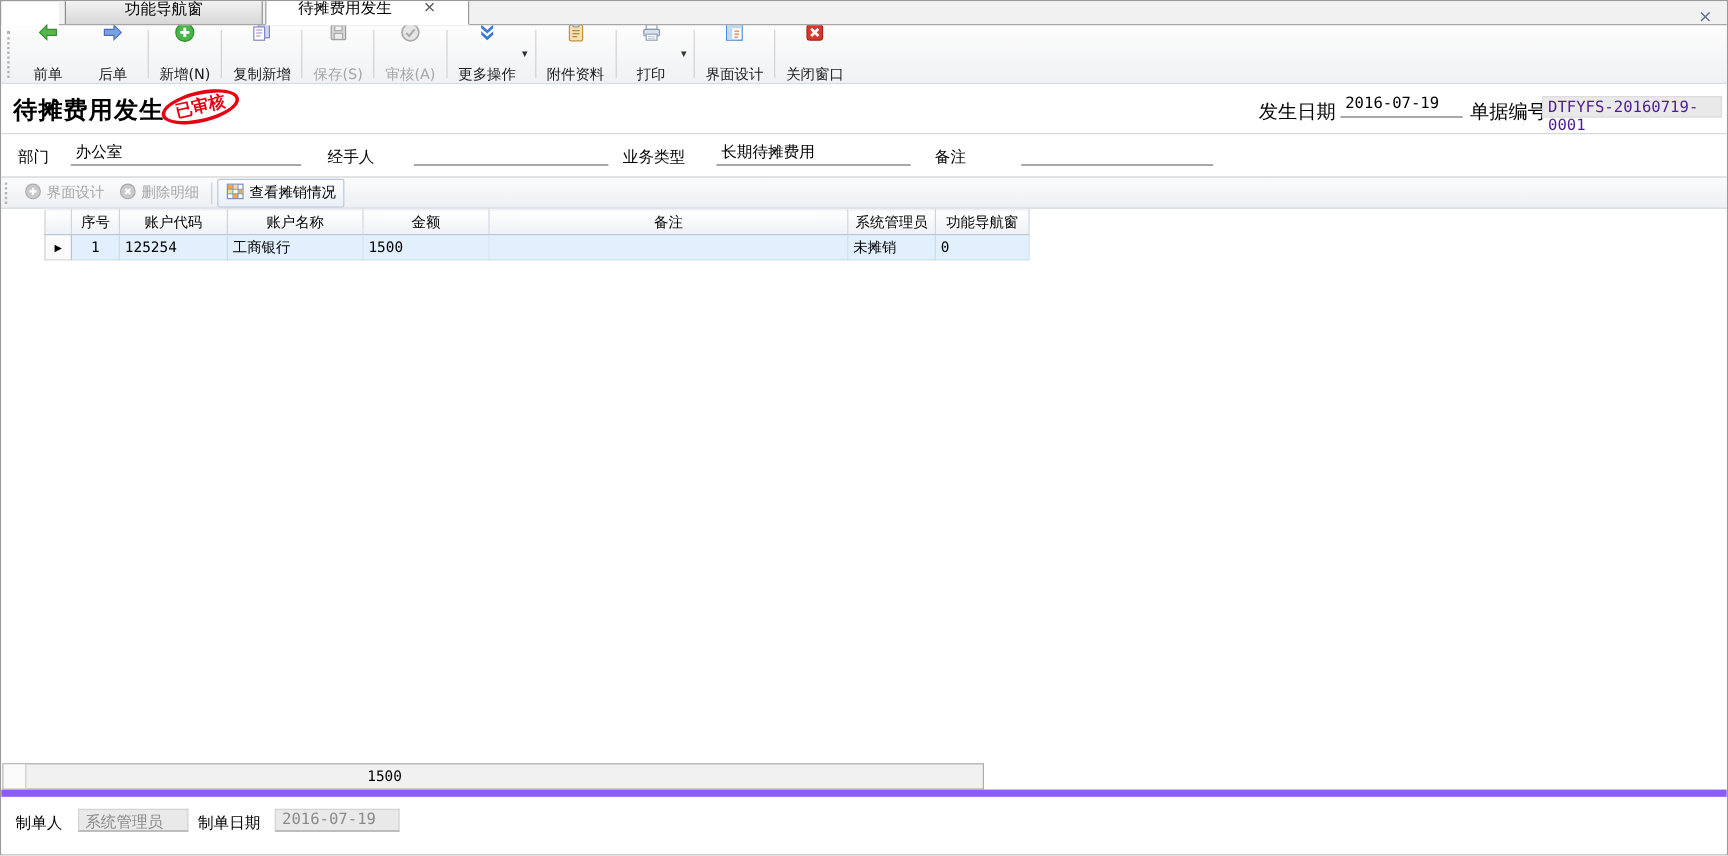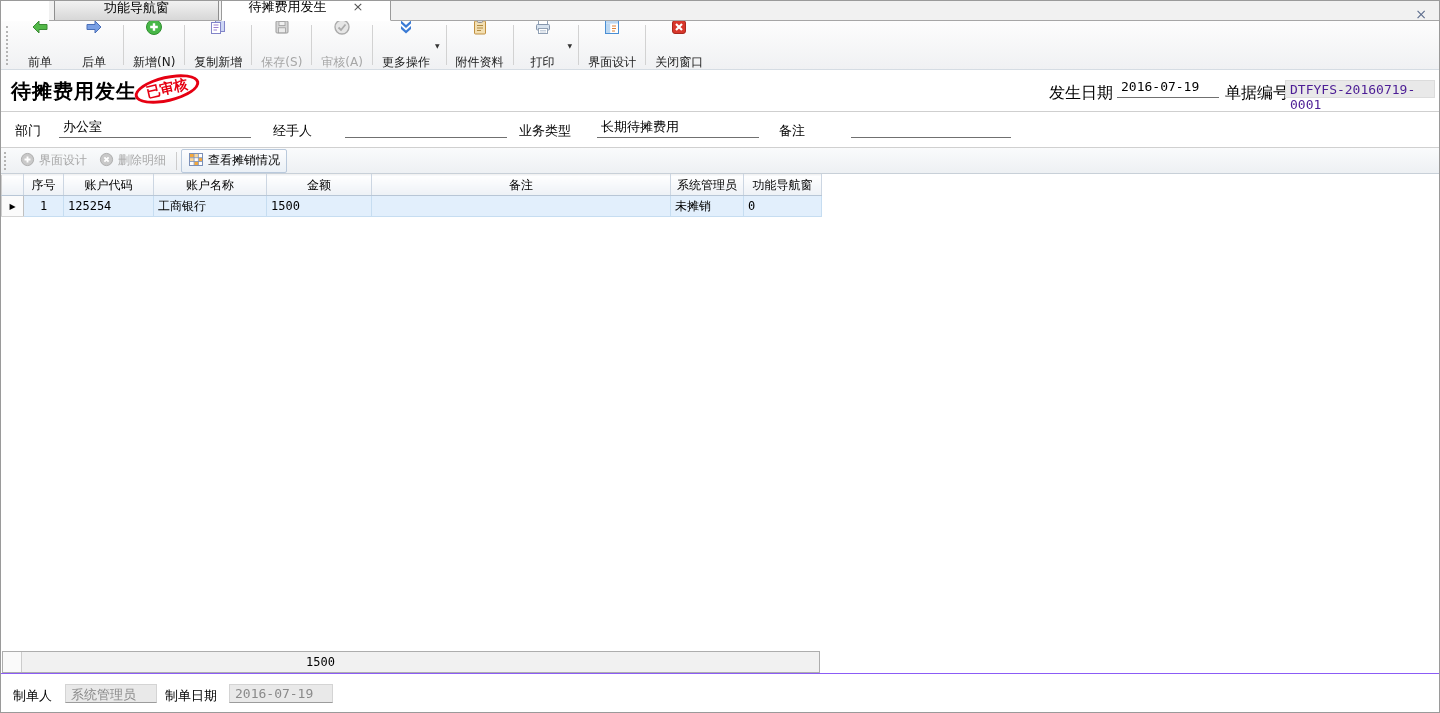--- a/index.html
+++ b/index.html
@@ -39,34 +39,34 @@
 
   
   .dtoolbar { height:26px; background:linear-gradient(#fafbfc,#edf0f3); border-bottom:1px solid #c8d0d8; display:flex; align-items:center; flex:none; padding-left:3px; }
   .dgrip { width:4px; height:18px; border-left:2px dotted #b4b4b4; margin-right:6px; }
   .dbtn { display:flex; align-items:center; gap:4px; font-size:12px; padding:2px 6px; color:#000; cursor:default; }
   .dbtn.disabled { color:#a8a8a8; }
   .dbtn.framed { border:1px solid #b9c9dc; background:linear-gradient(#fdfdfe,#eaf0f6); border-radius:2px; }
   .dsep { width:1px; height:18px; background:#cccccc; margin:0 4px; }
 
   
-  .grid-region { flex:1; position:relative; background:#fff; }
+  .grid-region { flex:1; position:relative; background:#fff;padding-left:36px; }
   table.grid { border-collapse:collapse; table-layout:fixed; width:820px; }
   .grid th { background:linear-gradient(#ffffff,#edf1f6); border-right:1px solid #ccd6e2; border-bottom:1px solid #b8c6d6; border-top:1px solid #f2f2f2; font-weight:normal; font-size:12px; color:#000; height:21px; text-align:center; overflow:hidden; white-space:nowrap; }
   .grid th:first-child { border-left:1px solid #cfcfcf; }
   .grid td { background:#e2effc; border-right:1px solid #c6ddf1; border-bottom:1px solid #c6ddf1; font-size:12px; color:#000; height:21px; padding:0 4px; overflow:hidden; white-space:nowrap; }
   .grid td.marker { background:#fbfbfb; border-left:1px solid #cfcfcf; border-right:1px solid #c0c0c0; border-bottom:1px solid #d6d6d6; text-align:center; font-size:8px; color:#000; padding:0; }
   .grid td.center { text-align:center; }
 
   .sumbar { position:absolute; left:1px; bottom:0; width:818px; height:22px; background:#f1f1f1; border:1px solid #adadad; }
   .sum-marker { position:absolute; left:0; top:0; width:19px; height:20px; background:#fafafa; border-right:1px solid #cccccc; }
   .sum-amount { position:absolute; left:265px; width:105px; top:3px; text-align:center; font-size:12px; color:#000; }
 
   
-  .footer { height:39px; border-top:1px solid #8b5cf6; position:relative; background:#fff; flex:none; }
+  .footer { height:54px; border-top:6px solid #8b5cf6; position:relative; background:#fff; flex:none; }
   .ftlabel { position:absolute; top:13px; font-size:13px; color:#000; }
   .ftbox { position:absolute; top:10px; height:19px; background:#e9e9e9; border:1px solid #d4d4d4; border-bottom:1px solid #9c9c9c; font-size:13px; color:#8a8a8a; padding:1px 5px 0; }
 </style>
 </head>
 <body>
 
 <div class="window">
 
   <div class="tabbar">
     <div class="tab tab-inactive">

